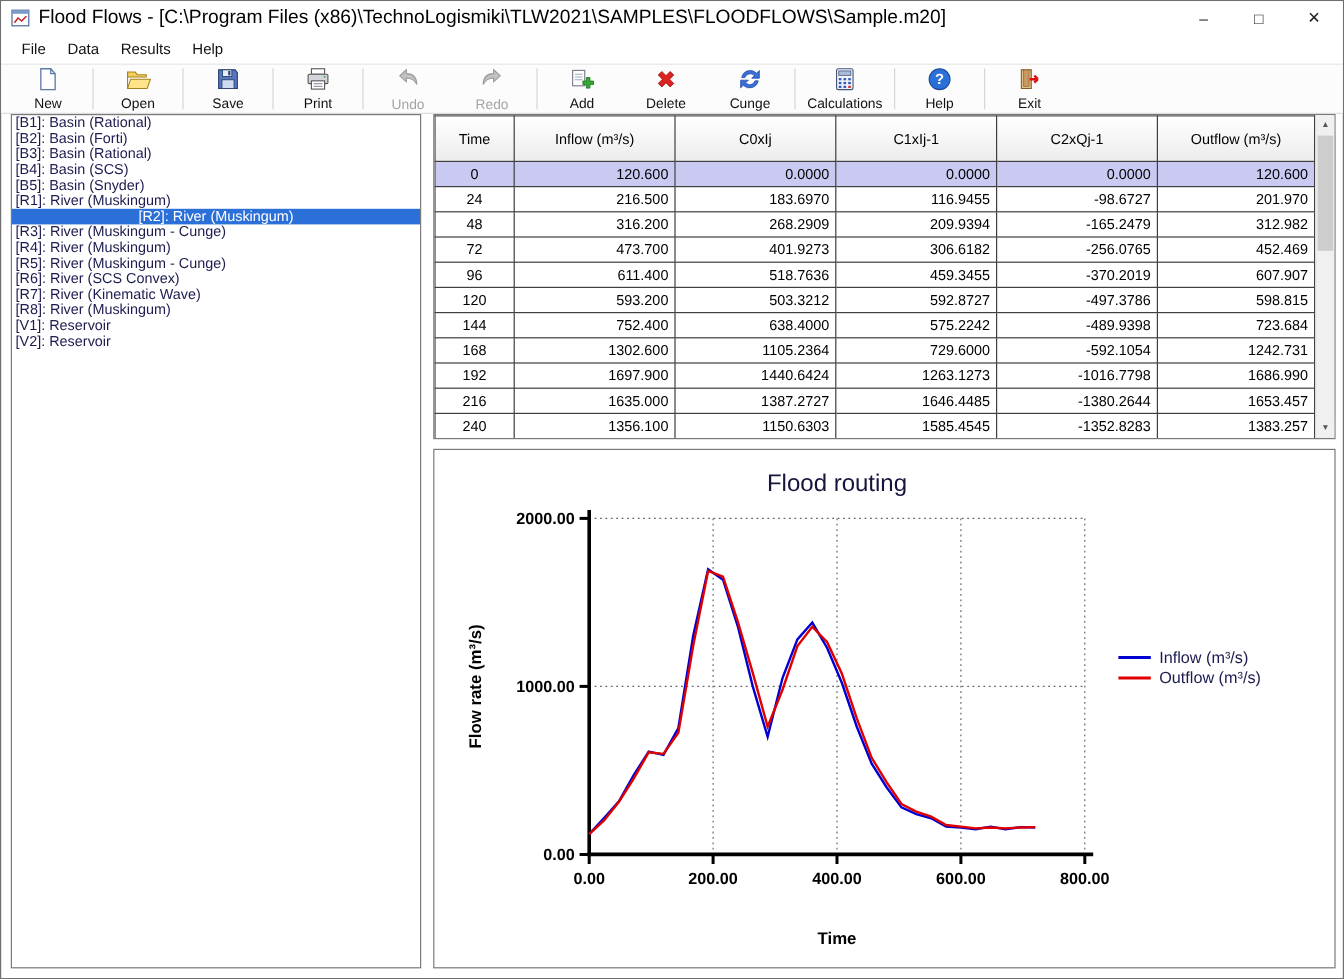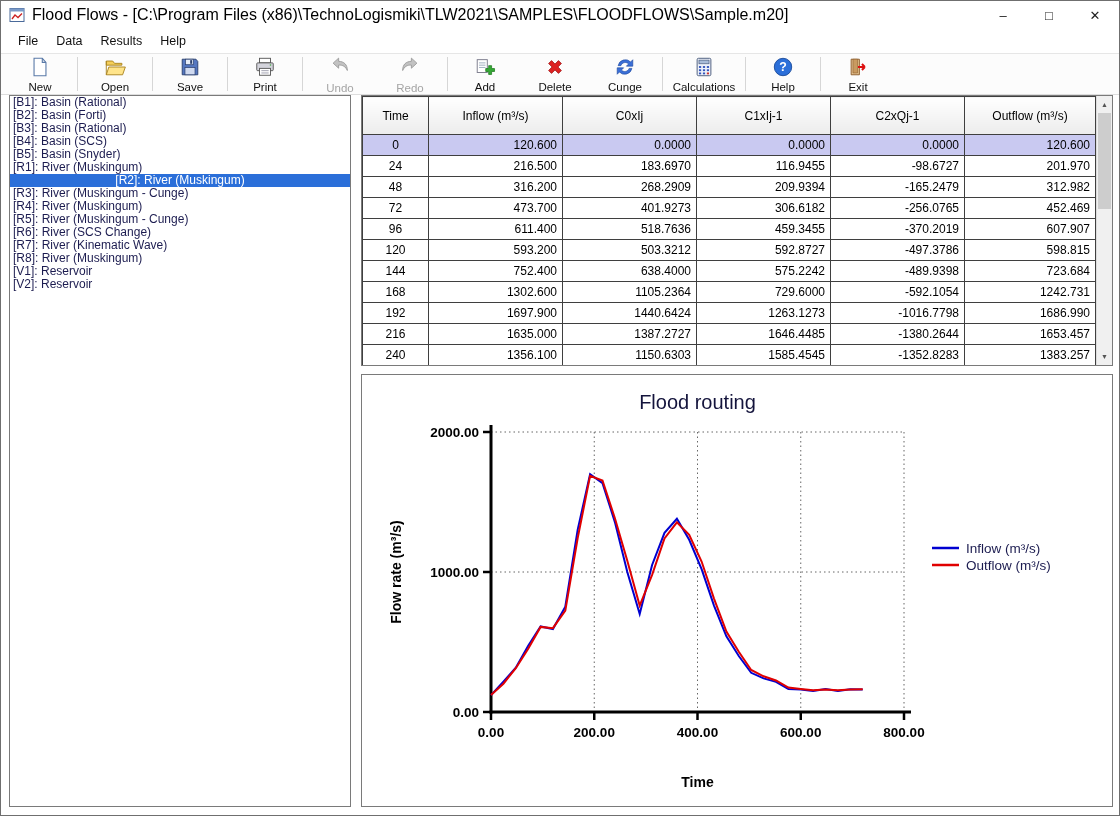--- a/index.html
+++ b/index.html
@@ -195,21 +195,21 @@
       <div class="side-item">[B1]: Basin (Rational)</div>
       <div class="side-item">[B2]: Basin (Forti)</div>
       <div class="side-item">[B3]: Basin (Rational)</div>
       <div class="side-item">[B4]: Basin (SCS)</div>
       <div class="side-item">[B5]: Basin (Snyder)</div>
       <div class="side-item">[R1]: River (Muskingum)</div>
       <div class="side-item selected">[R2]: River (Muskingum)</div>
       <div class="side-item">[R3]: River (Muskingum - Cunge)</div>
       <div class="side-item">[R4]: River (Muskingum)</div>
       <div class="side-item">[R5]: River (Muskingum - Cunge)</div>
-      <div class="side-item">[R6]: River (SCS Change)</div>
+      <div class="side-item">[R6]: River (SCS Convex)</div>
       <div class="side-item">[R7]: River (Kinematic Wave)</div>
       <div class="side-item">[R8]: River (Muskingum)</div>
       <div class="side-item">[V1]: Reservoir</div>
       <div class="side-item">[V2]: Reservoir</div>
     </div>
 
   <div class="table-panel">
     <table id="data-table">
       <colgroup>
         <col style="width:66px">

